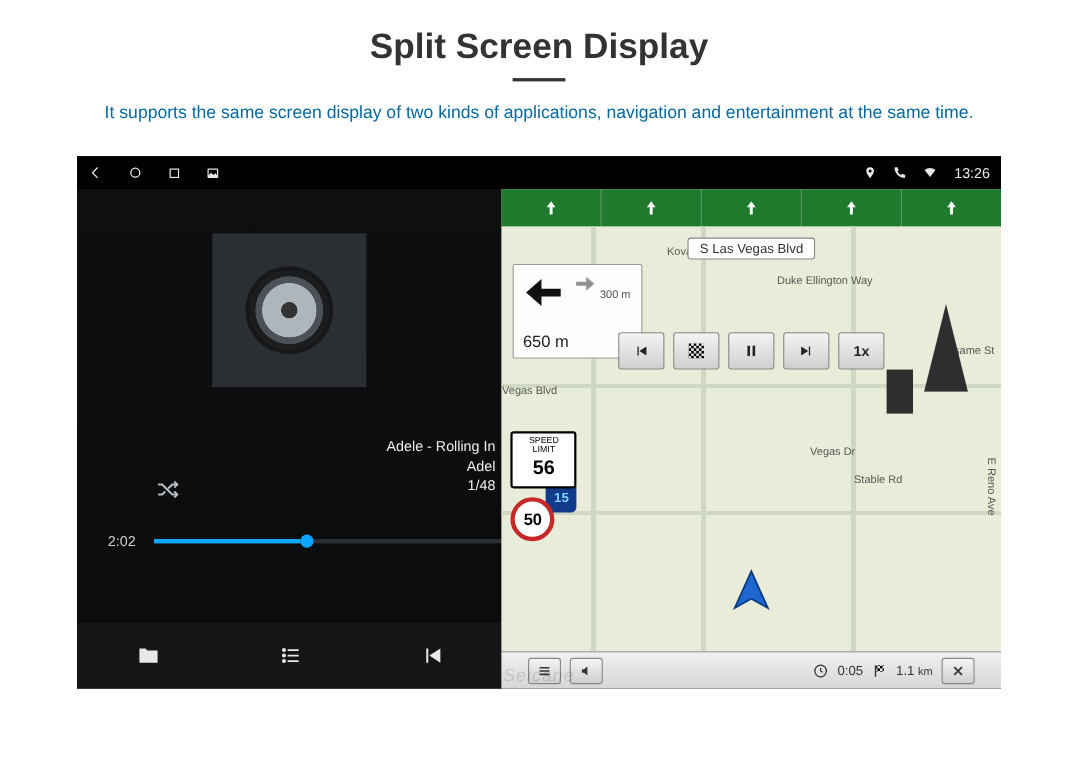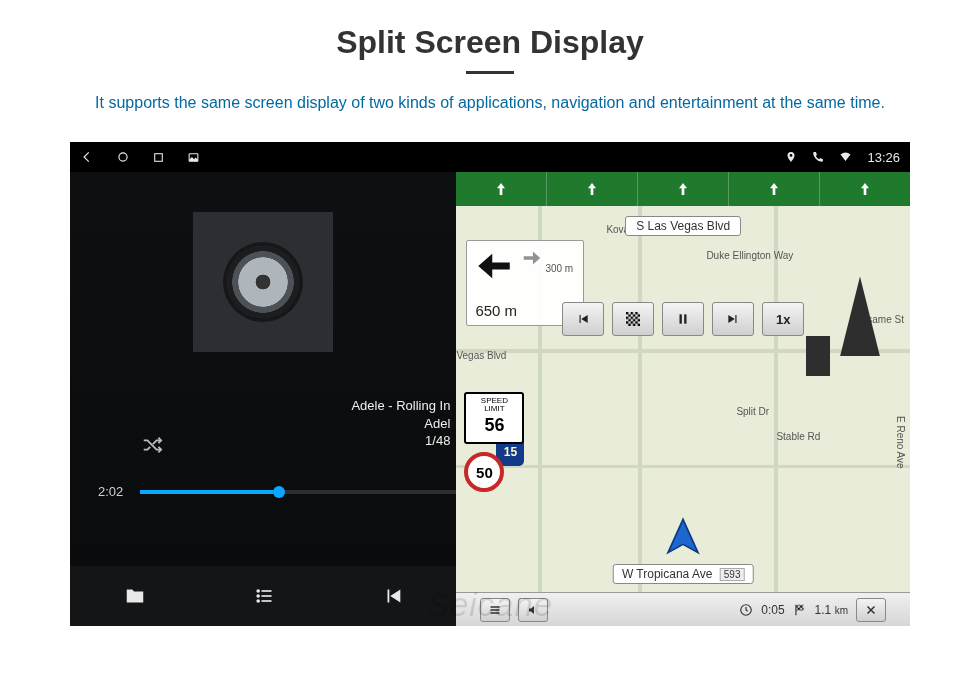--- a/index.html
+++ b/index.html
@@ -53,25 +53,25 @@
 .roadlabel2 em{font-style:normal;background:#eee;border:1px solid #aaa;font-size:10px;padding:0 3px;margin-left:4px}
 .navbar{position:absolute;left:0;right:0;bottom:0;height:34px;background:linear-gradient(#f0f0f0,#d6d6d6);border-top:1px solid #999;display:flex;align-items:center;gap:8px;padding:0 24px;font-size:12px;color:#333;z-index:3}
 .navbar .sp{flex:1}
 .nmini{width:30px;height:24px;background:linear-gradient(#f4f4f4,#cfcfcf);border:1px solid #888;border-radius:3px;display:flex;align-items:center;justify-content:center}
 
 
 .map{position:absolute;inset:34px 0 34px 0;background:
   linear-gradient(90deg,rgba(0,0,0,0) 0 18%,#cfd8c2 18% 19%,rgba(0,0,0,0) 19% 40%,#cfd8c2 40% 41%,rgba(0,0,0,0) 41% 70%,#cfd8c2 70% 71%,rgba(0,0,0,0) 71% 100%),
   linear-gradient(0deg,rgba(0,0,0,0) 0 32%,#cfd8c2 32% 33%,rgba(0,0,0,0) 33% 62%,#cfd8c2 62% 63%,rgba(0,0,0,0) 63% 100%),
   #e9ecd8}
-.map .hwy{position:absolute;left:40px;top:60%;width:28px;height:28px;background:#123a8b;border-radius:5px;color:#fef9c3;font-size:12px;font-weight:700;display:flex;align-items:center;justify-content:center;transform:rotate(0)}
+.map .hwy{position:absolute;left:40px;top:60%;width:28px;height:28px;background:#123a8b;border-radius:5px;color:#7dd3fc;font-size:12px;font-weight:700;display:flex;align-items:center;justify-content:center;transform:rotate(0)}
 .map .bldg{position:absolute;background:#2e2e2e}
 .arrow{position:absolute;left:50%;bottom:70px;transform:translateX(-50%)}
 .poi{position:absolute;font-size:10px;color:#555}
-.watermark{position:absolute;left:50%;bottom:2px;transform:translateX(-50%);font-size:33px;color:rgba(0,0,0,.12);font-style:italic;letter-spacing:1px;z-index:5;pointer-events:none}
+.watermark{position:absolute;left:50%;bottom:2px;transform:translateX(-50%);font-size:16px;color:rgba(0,0,0,.12);font-style:italic;letter-spacing:1px;z-index:5;pointer-events:none}
 </style>
 </head>
 <body>
 
 <h1 class="hero-title">Split Screen Display</h1>
 <div class="hero-underline"></div>
 <p class="hero-sub">It supports the same screen display of two kinds of applications, navigation and entertainment at the same time.</p>
 
 <div class="device">
 
@@ -207,21 +207,21 @@
                 <path d="M12 3l6 8h-4v10h-4V11H6z"></path>
               </svg>
             </span>
           </div>
       </div>
 
       <div class="map">
         <span class="poi" style="left:150px;top:18px">Koval Ln</span>
         <span class="poi" style="left:250px;top:44px">Duke Ellington Way</span>
         <span class="poi" style="left:0px;top:144px">Vegas Blvd</span>
-        <span class="poi" style="left:280px;top:200px">Split Dr</span>
+        <span class="poi" style="left:280px;top:200px">Vegas Dr</span>
         <span class="poi" style="left:320px;top:225px">Stable Rd</span>
         <span class="poi" style="right:6px;top:108px">same St</span>
         <span class="poi" style="right:4px;top:210px;writing-mode:vertical-rl">E Reno Ave</span>
         <div class="hwy">15</div>
         <div class="bldg" style="right:30px;top:70px;width:40px;height:80px;clip-path:polygon(50% 0,100% 100%,0 100%)"></div>
         <div class="bldg" style="right:80px;top:130px;width:24px;height:40px"></div>
       </div>
 
       <div class="roadlabel">S Las Vegas Blvd</div>
 
@@ -277,24 +277,20 @@
         <b>56</b>
       </div>
       <div class="curspeed">50</div>
 
       <span class="arrow ic">
         <svg width="40" height="40" viewBox="0 0 24 24">
             <path d="M12 2 3 22l9-5 9 5z" fill="#1e66d0" stroke="#0b3a80" stroke-width="1"></path>
           </svg>
       </span>
 
-      <div class="roadlabel2">
-        <span>W Tropicana Ave</span>
-        <em>593</em>
-      </div>
 
       <div class="navbar">
         <div class="nmini">
             <svg width="14" height="12" viewBox="0 0 24 24" stroke="#333" stroke-width="3">
               <path d="M3 6h18M3 12h18M3 18h18"></path>
             </svg>
           </div>
         <div class="nmini">
             <svg width="14" height="12" viewBox="0 0 24 24" fill="#333">
               <path d="M4 9v6h4l6 5V4L8 9z"></path>

